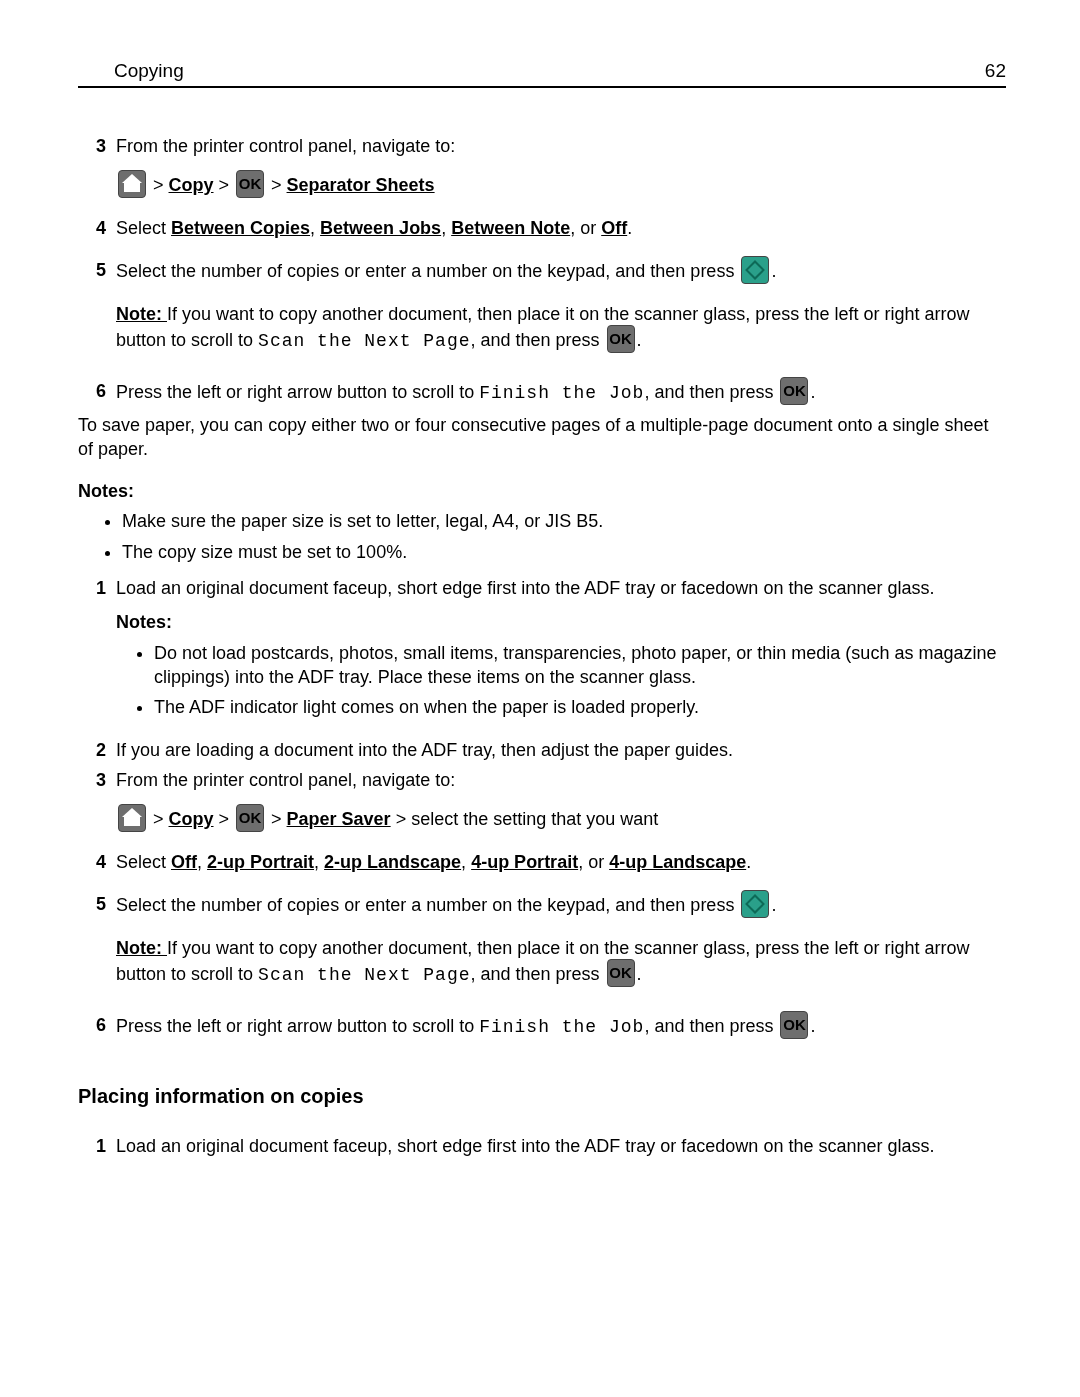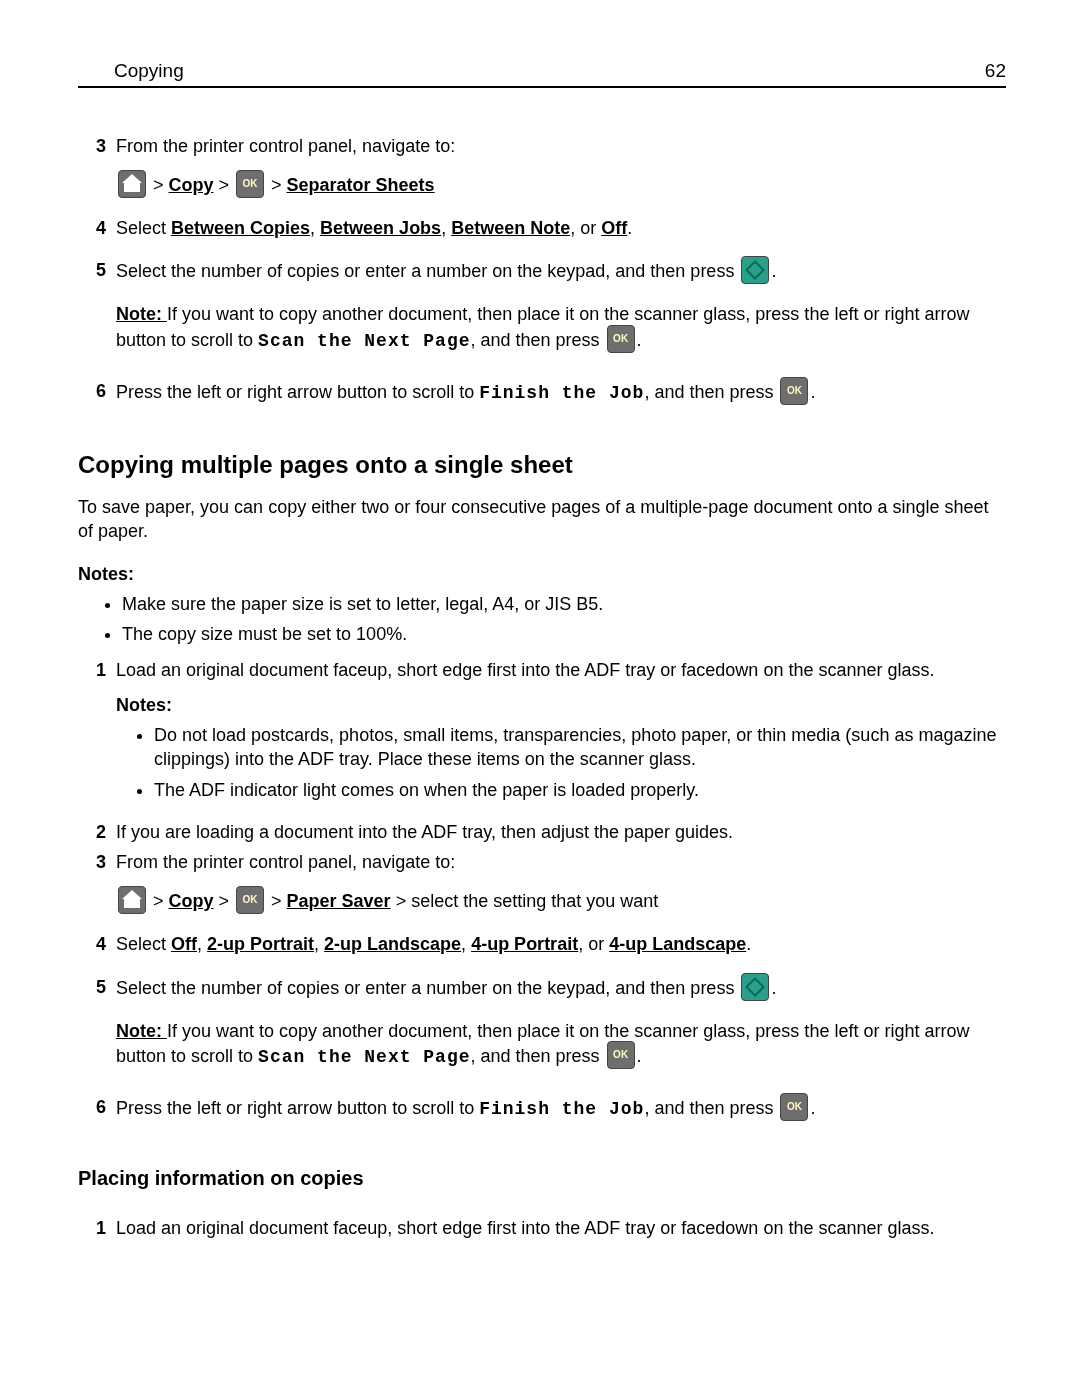--- a/index.html
+++ b/index.html
@@ -19,30 +19,30 @@
   }
   .header span{font-size:19px;margin-left:36px;}
   .step{display:flex;margin:6px 0;}
   .num{
     width:28px;flex:0 0 28px;text-align:right;
     font-weight:700;padding-right:10px;
   }
   .body{flex:1;}
   .path{margin:14px 0 10px 0;}
   .b{font-weight:700;text-decoration:underline;}
-  .mono{font-family:"Courier New",monospace;font-weight:700;letter-spacing:1px;}
+  .mono{font-family:"Courier New",monospace;font-weight:400;letter-spacing:1px;}
   .chip{
     display:inline-block;
     vertical-align:middle;
     width:26px;height:26px;
     background:#6e6e6e;
     border:1px solid #444;
     border-radius:4px;
-    color:#fef9c3;
-    font-size:10px;font-weight:700;
+    color:#000000;
+    font-size:15px;font-weight:700;
     text-align:center;line-height:26px;
     position:relative;top:-2px;margin:0 2px;
   }
   .chip-home{
     background:#6e6e6e;
   }
   .chip-home::before{
     content:"";
     position:absolute;left:5px;top:11px;
     width:16px;height:10px;background:#fff;
@@ -113,21 +113,20 @@
     </div>
   </div>
 
   <div class="step" style="margin-top:20px">
     <div class="num">6</div>
     <div class="body">
       <span>Press the left or right arrow button to scroll to </span><span class="mono">Finish the Job</span><span>, and then press </span><span class="chip">OK</span><span>.</span>
     </div>
   </div>
 
-  <h2>Copying multiple pages onto a single sheet</h2>
   <div class="p">To save paper, you can copy either two or four consecutive pages of a multiple‑page document onto a single sheet of paper.</div>
   <div class="notes-label">Notes:</div>
   <ul class="disc">
     <li>Make sure the paper size is set to letter, legal, A4, or JIS B5.</li>
     <li>The copy size must be set to 100%.</li>
   </ul>
 
   <div class="step">
     <div class="num">1</div>
     <div class="body inner">

